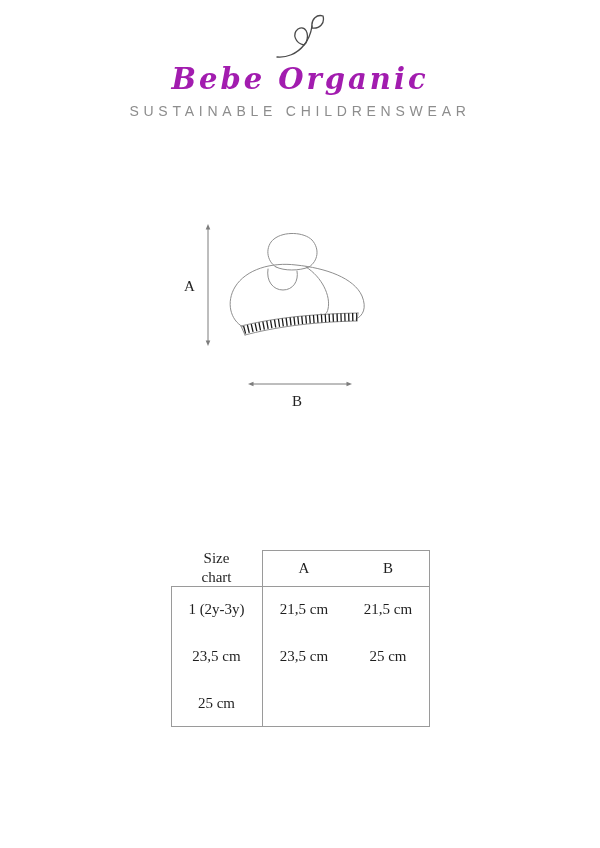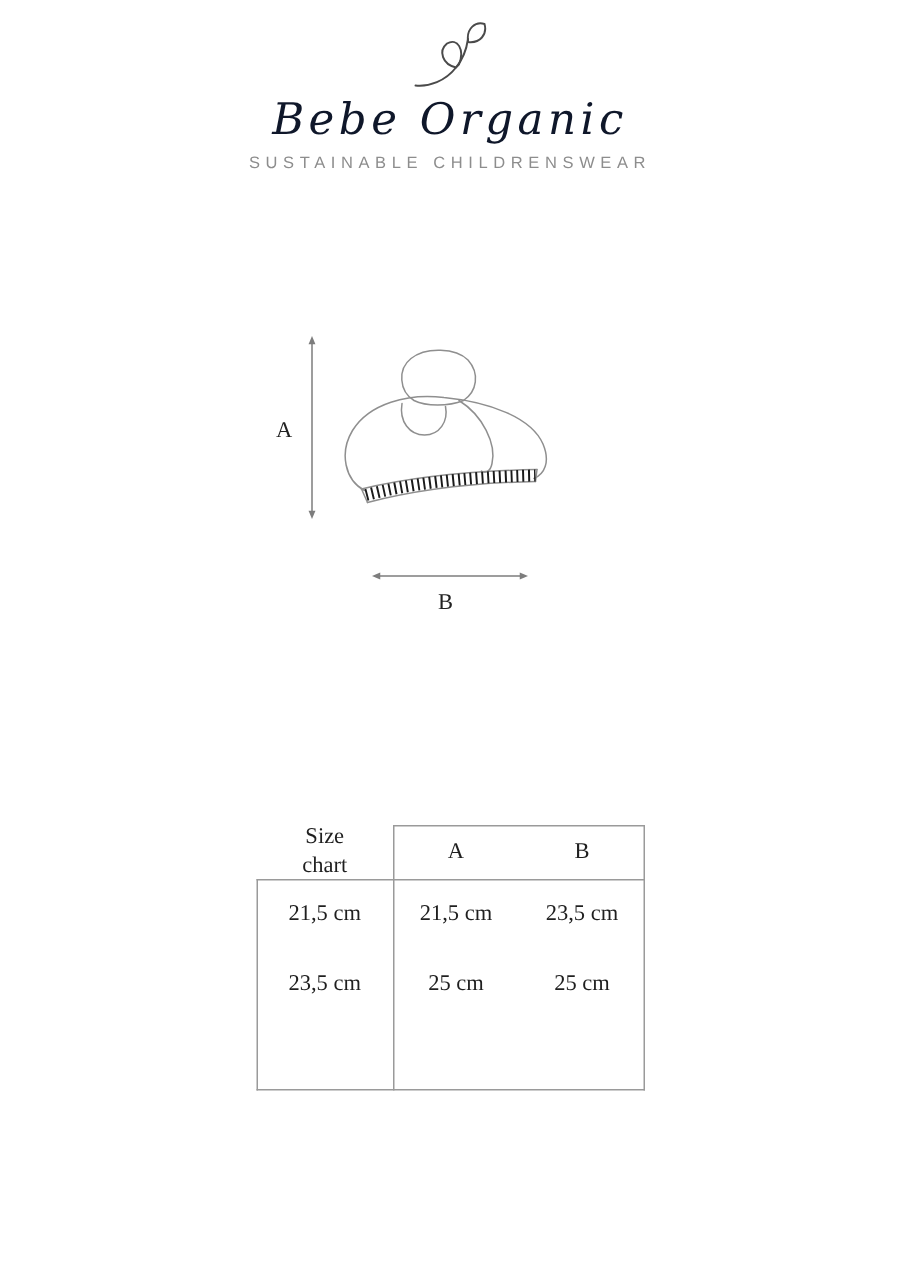--- a/index.html
+++ b/index.html
@@ -16,29 +16,29 @@
     position: absolute;
     top: 14px; left: 0;
     width: 600px;
     text-align: center;
   }
   .sprig { display: block; margin: 0 auto; }
   .brand-name {
     margin-top: 2px;
     font-family: "DejaVu Serif", serif;
     font-style: italic;
-    font-weight: 400;
+    font-weight: 700;
     font-size: 29px;
     letter-spacing: 3px;
-    color: #0f172a;
+    color: #a21caf;
   }
   .brand-tagline {
     margin-top: 7px;
     font-family: "Liberation Sans", sans-serif;
-    font-size: 11px;
+    font-size: 14px;
     letter-spacing: 0.34em;
     color: #8d8d8d;
   }
 
   
   .diagram {
     position: absolute;
     left: 180px; top: 210px;
     width: 230px; height: 210px;
   }
@@ -130,20 +130,21 @@
 </section>
 
 <section class="size-table">
 
   <div class="cell header-corner">
     <span>Size chart</span>
   </div>
   <div class="cell">A</div>
   <div class="cell">B</div>
 
+  <div class="cell">1 (2y-3y)</div>
   <div class="cell">21,5 cm</div>
   <div class="cell">21,5 cm</div>
 
   <div class="cell">23,5 cm</div>
   <div class="cell">23,5 cm</div>
 
   <div class="cell">25 cm</div>
   <div class="cell">25 cm</div>
 
   <div class="bline bl-top"></div>

